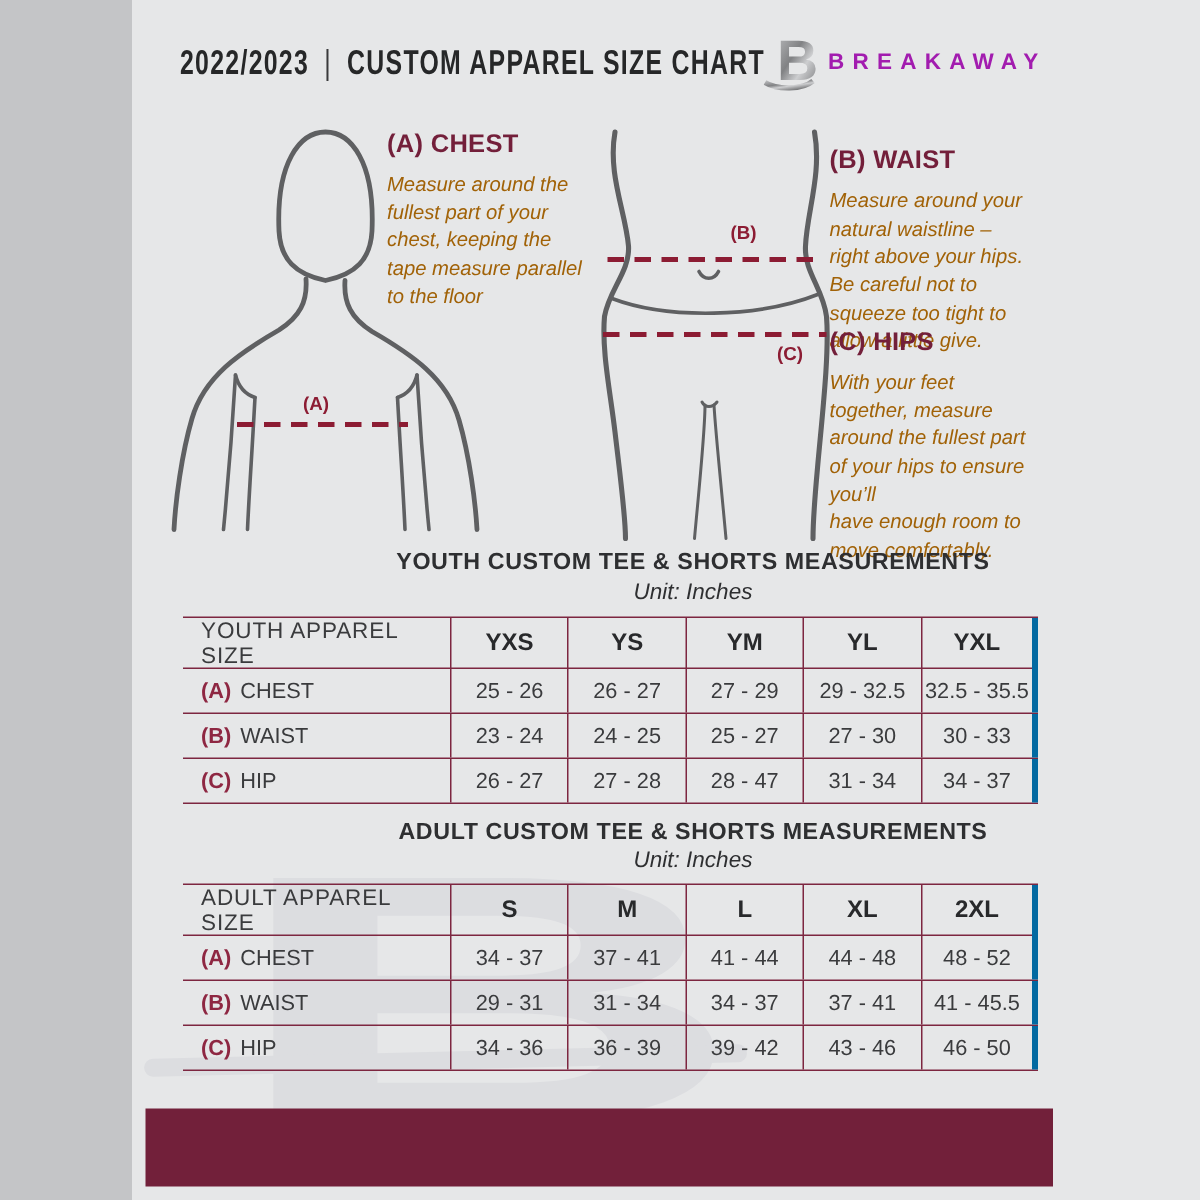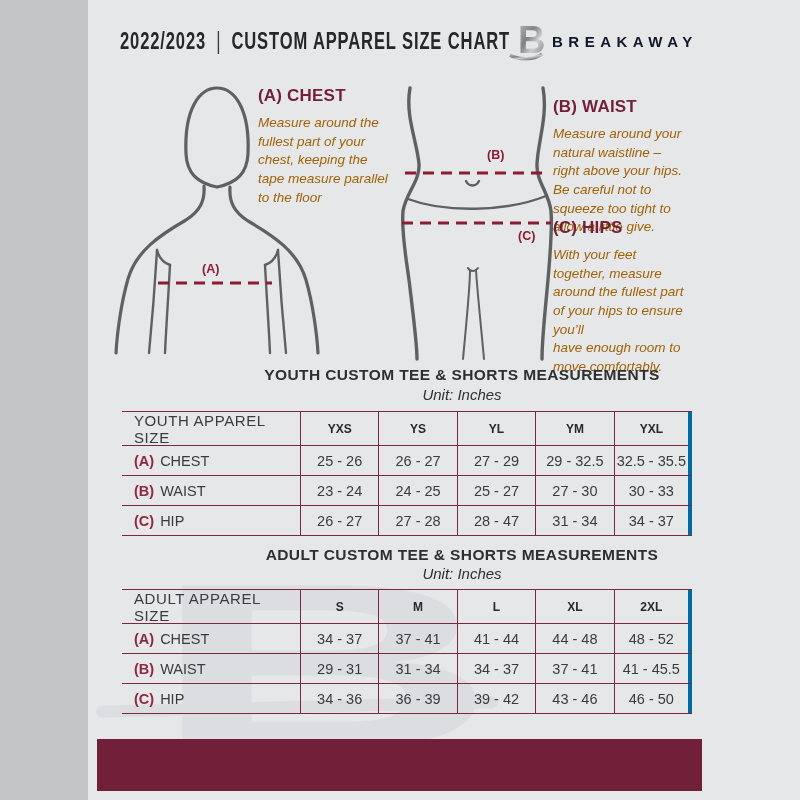--- a/index.html
+++ b/index.html
@@ -6,21 +6,21 @@
   body { background:#c4c5c7; font-family:"Liberation Sans", sans-serif; position:relative; }
   .page { position:absolute; left:88px; top:0; width:748px; height:800px; background:#e6e7e8; overflow:hidden; }
 
   
   .hdr-title-wrap { position:absolute; left:32px; top:28px; white-space:nowrap;
     transform:scaleX(0.72); transform-origin:left center; }
   .hdr-title-wrap span { font-size:23px; font-weight:bold; color:#262728; letter-spacing:1.2px; }
   .hdr-divider { margin:0 14px; font-weight:normal !important; color:#3a3a3c !important; }
   .logo-svg { position:absolute; left:421px; top:16px; }
   .brand { position:absolute; left:464px; top:33px; font-size:15px; font-weight:bold;
-    letter-spacing:5.5px; color:#0f172a; }
+    letter-spacing:5.5px; color:#a21caf; }
 
   
   .fig { position:absolute; }
   .desc-head { font-size:17px; font-weight:bold; color:#731f3a; letter-spacing:0.2px; }
   .desc-body { margin-top:8px; font-size:13.5px; font-style:italic; color:#a16207;
     line-height:1.38; white-space:pre-line; }
   .chest-block { position:absolute; left:170px; top:86px; width:168px; }
   .waist-block { position:absolute; left:465px; top:86px; width:155px;margin-top:11px; }
   .hips-block  { position:absolute; left:465px; top:218px; width:160px; }
   .marker { position:absolute; font-size:12.5px; font-weight:bold; color:#8c1c33; }
@@ -38,21 +38,21 @@
   .size-table { position:absolute; left:34px; width:570px; border-top:1px solid #7d2640; }
   .tr { display:grid; grid-template-columns:178px repeat(5, 1fr);
     border-bottom:1px solid #7d2640; height:29px; }
   .tr.head { height:33px; }
   .td { display:flex; align-items:center; justify-content:center;
     font-size:14.5px; color:#3a3b3d; }
   .td + .td { border-left:1px solid #7d2640; }
   .td:last-child { border-right:4px solid #0369a1; }
   .td.lbl { justify-content:flex-start; padding-left:12px; border-left:none; }
   .tr.head .td.lbl { font-size:15px; letter-spacing:0.6px; color:#3a3b3d; }
-  .tr.head .td.size { font-weight:bold; font-size:12px; color:#28292b; }
+  .tr.head .td.size { font-weight:bold; font-size:16px; color:#28292b; }
   .pfx { font-weight:bold; color:#8e2742; margin-right:6px; }
 
   
   .watermark-letter { position:absolute; left:62px; top:548px; font-size:235px; line-height:1;
     font-weight:bold; color:#dcdde0; transform:scaleX(2.05); transform-origin:left top; }
   .watermark-swoosh { position:absolute; left:8px; top:701px; width:402px; height:12px;
     background:#dcdde0; border-radius:7px; transform:rotate(-1.4deg); }
 
   
   .footer-bar { position:absolute; left:9px; top:739px; width:605px; height:52px;
@@ -152,22 +152,22 @@
   <div class="watermark-swoosh"></div>
 
   <div class="section-title" style="top:366px;">YOUTH CUSTOM TEE &amp; SHORTS MEASUREMENTS</div>
   <div class="section-unit" style="top:386px;">Unit: Inches</div>
 
   <div class="size-table" style="top:411px;">
     <div class="tr head">
       <div class="td lbl">YOUTH APPAREL SIZE</div>
       <div class="td size">YXS</div>
       <div class="td size">YS</div>
+      <div class="td size">YM</div>
       <div class="td size">YL</div>
-      <div class="td size">YM</div>
       <div class="td size">YXL</div>
     </div>
     <div class="tr">
       <div class="td lbl">
           <span class="pfx">(A)</span>
           <span>CHEST</span>
         </div>
       <div class="td">25 - 26</div>
       <div class="td">26 - 27</div>
       <div class="td">27 - 29</div>

